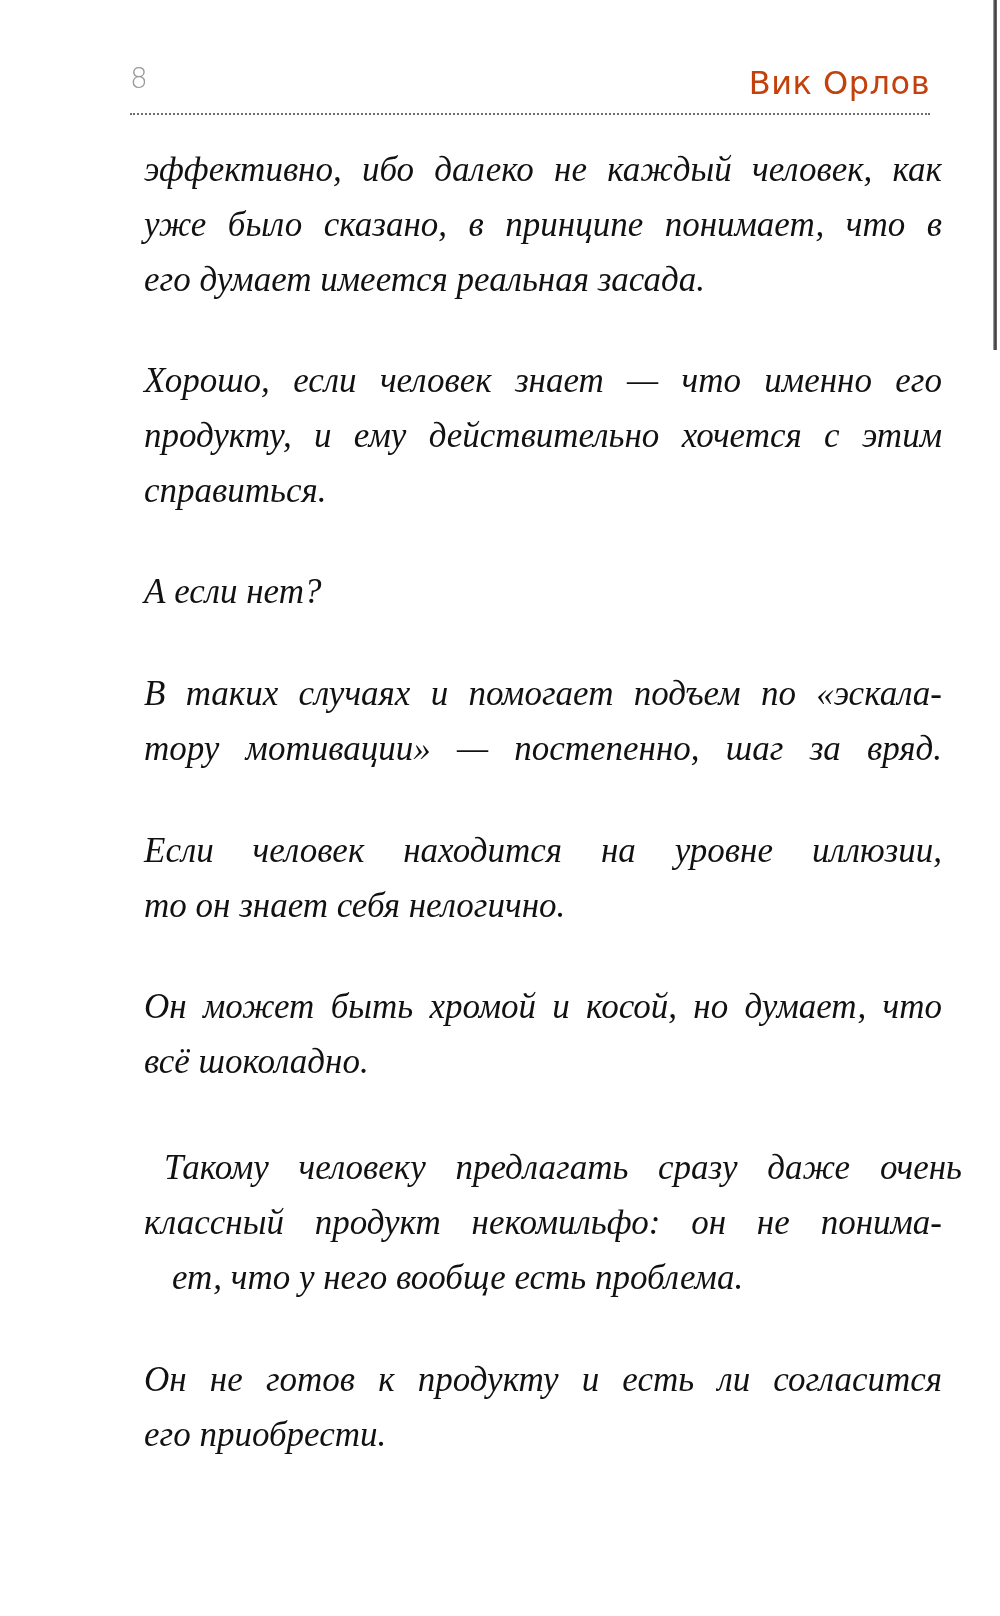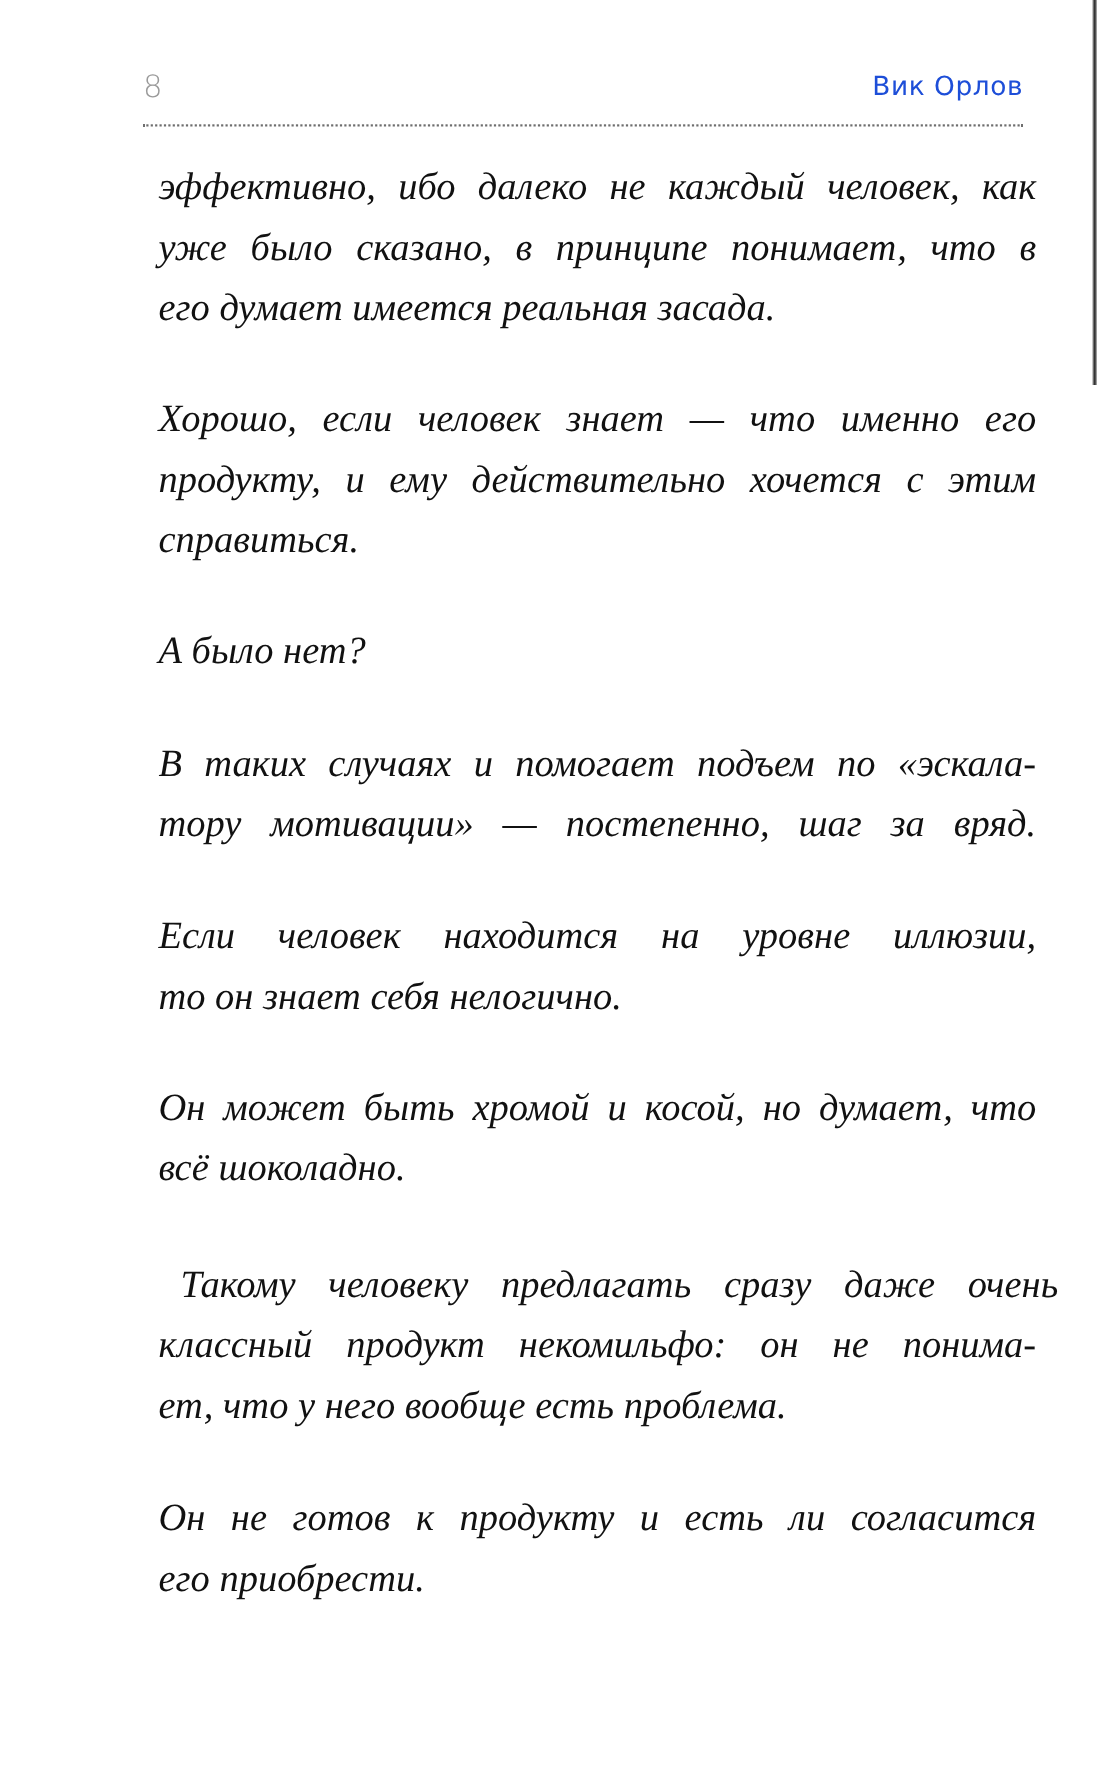--- a/index.html
+++ b/index.html
@@ -17,21 +17,21 @@
       position: absolute; left: 130px; top: 62px; width: 800px; height: 40px;
     }
     .page-num {
       position: absolute; left: 0; top: 0;
       font-family: "DejaVu Sans", sans-serif; font-weight: 300;
       font-size: 28px; color: #9a9a9a;
     }
     .author {
       position: absolute; right: 0; top: 2px;
       font-family: "DejaVu Sans", sans-serif;
-      font-size: 24px; color: #1d4ed8; letter-spacing: 0.5px;
+      font-size: 32px; color: #c2410c; letter-spacing: 0.5px;
     }
     .header-rule {
       position: absolute; left: 130px; top: 113px; width: 800px; height: 0;
       border-top: 2px dotted #6e6e6e;
     }
     .line {
       position: absolute; left: 144px; width: 798px;
       font-size: 35px; line-height: 40px; white-space: nowrap;
       transform-origin: left top;
       font-style: italic;
@@ -52,30 +52,30 @@
 <div>
 
   <div class="line justify" style="top: 150px; width: 798px;">эффективно, ибо далеко не каждый человек, как</div>
   <div class="line justify" style="top: 205px; width: 798px;">уже было сказано, в принципе понимает, что в</div>
   <div class="line" style="top: 260px; width: auto;">его думает имеется реальная засада.</div>
 
   <div class="line justify" style="top: 361px; width: 798px;">Хорошо, если человек знает — что именно его</div>
   <div class="line justify" style="top: 416px; width: 798px;">продукту, и ему действительно хочется с этим</div>
   <div class="line" style="top: 471px; width: auto;">справиться.</div>
 
-  <div class="line" style="top: 572px; width: auto;">А было нет?</div>
+  <div class="line" style="top: 572px; width: auto;">А если нет?</div>
 
   <div class="line justify" style="top: 674px; width: 798px;">В таких случаях и помогает подъем по «эскала-</div>
   <div class="line justify" style="top: 729px; width: 798px;">тору мотивации» — постепенно, шаг за вряд.</div>
 
   <div class="line justify" style="top: 831px; width: 798px;">Если человек находится на уровне иллюзии,</div>
   <div class="line" style="top: 886px; width: auto;">то он знает себя нелогично.</div>
 
   <div class="line justify" style="top: 987px; width: 798px;">Он может быть хромой и косой, но думает, что</div>
   <div class="line" style="top: 1042px; width: auto;">всё шоколадно.</div>
 
   <div class="line justify" style="top: 1148px; width: 798px; margin-left: 20px;">Такому человеку предлагать сразу даже очень</div>
   <div class="line justify" style="top: 1203px; width: 798px;">классный продукт некомильфо: он не понима-</div>
-  <div class="line" style="top: 1258px; width: auto;">ет, что у него вообще есть проблема.</div>
+  <div class="line" style="top: 1258px; width: auto; margin-left: 28px;">ет, что у него вообще есть проблема.</div>
 
   <div class="line justify" style="top: 1360px; width: 798px;">Он не готов к продукту и есть ли согласится</div>
   <div class="line" style="top: 1415px; width: auto;">его приобрести.</div>
 </div>
 
 </body></html>

